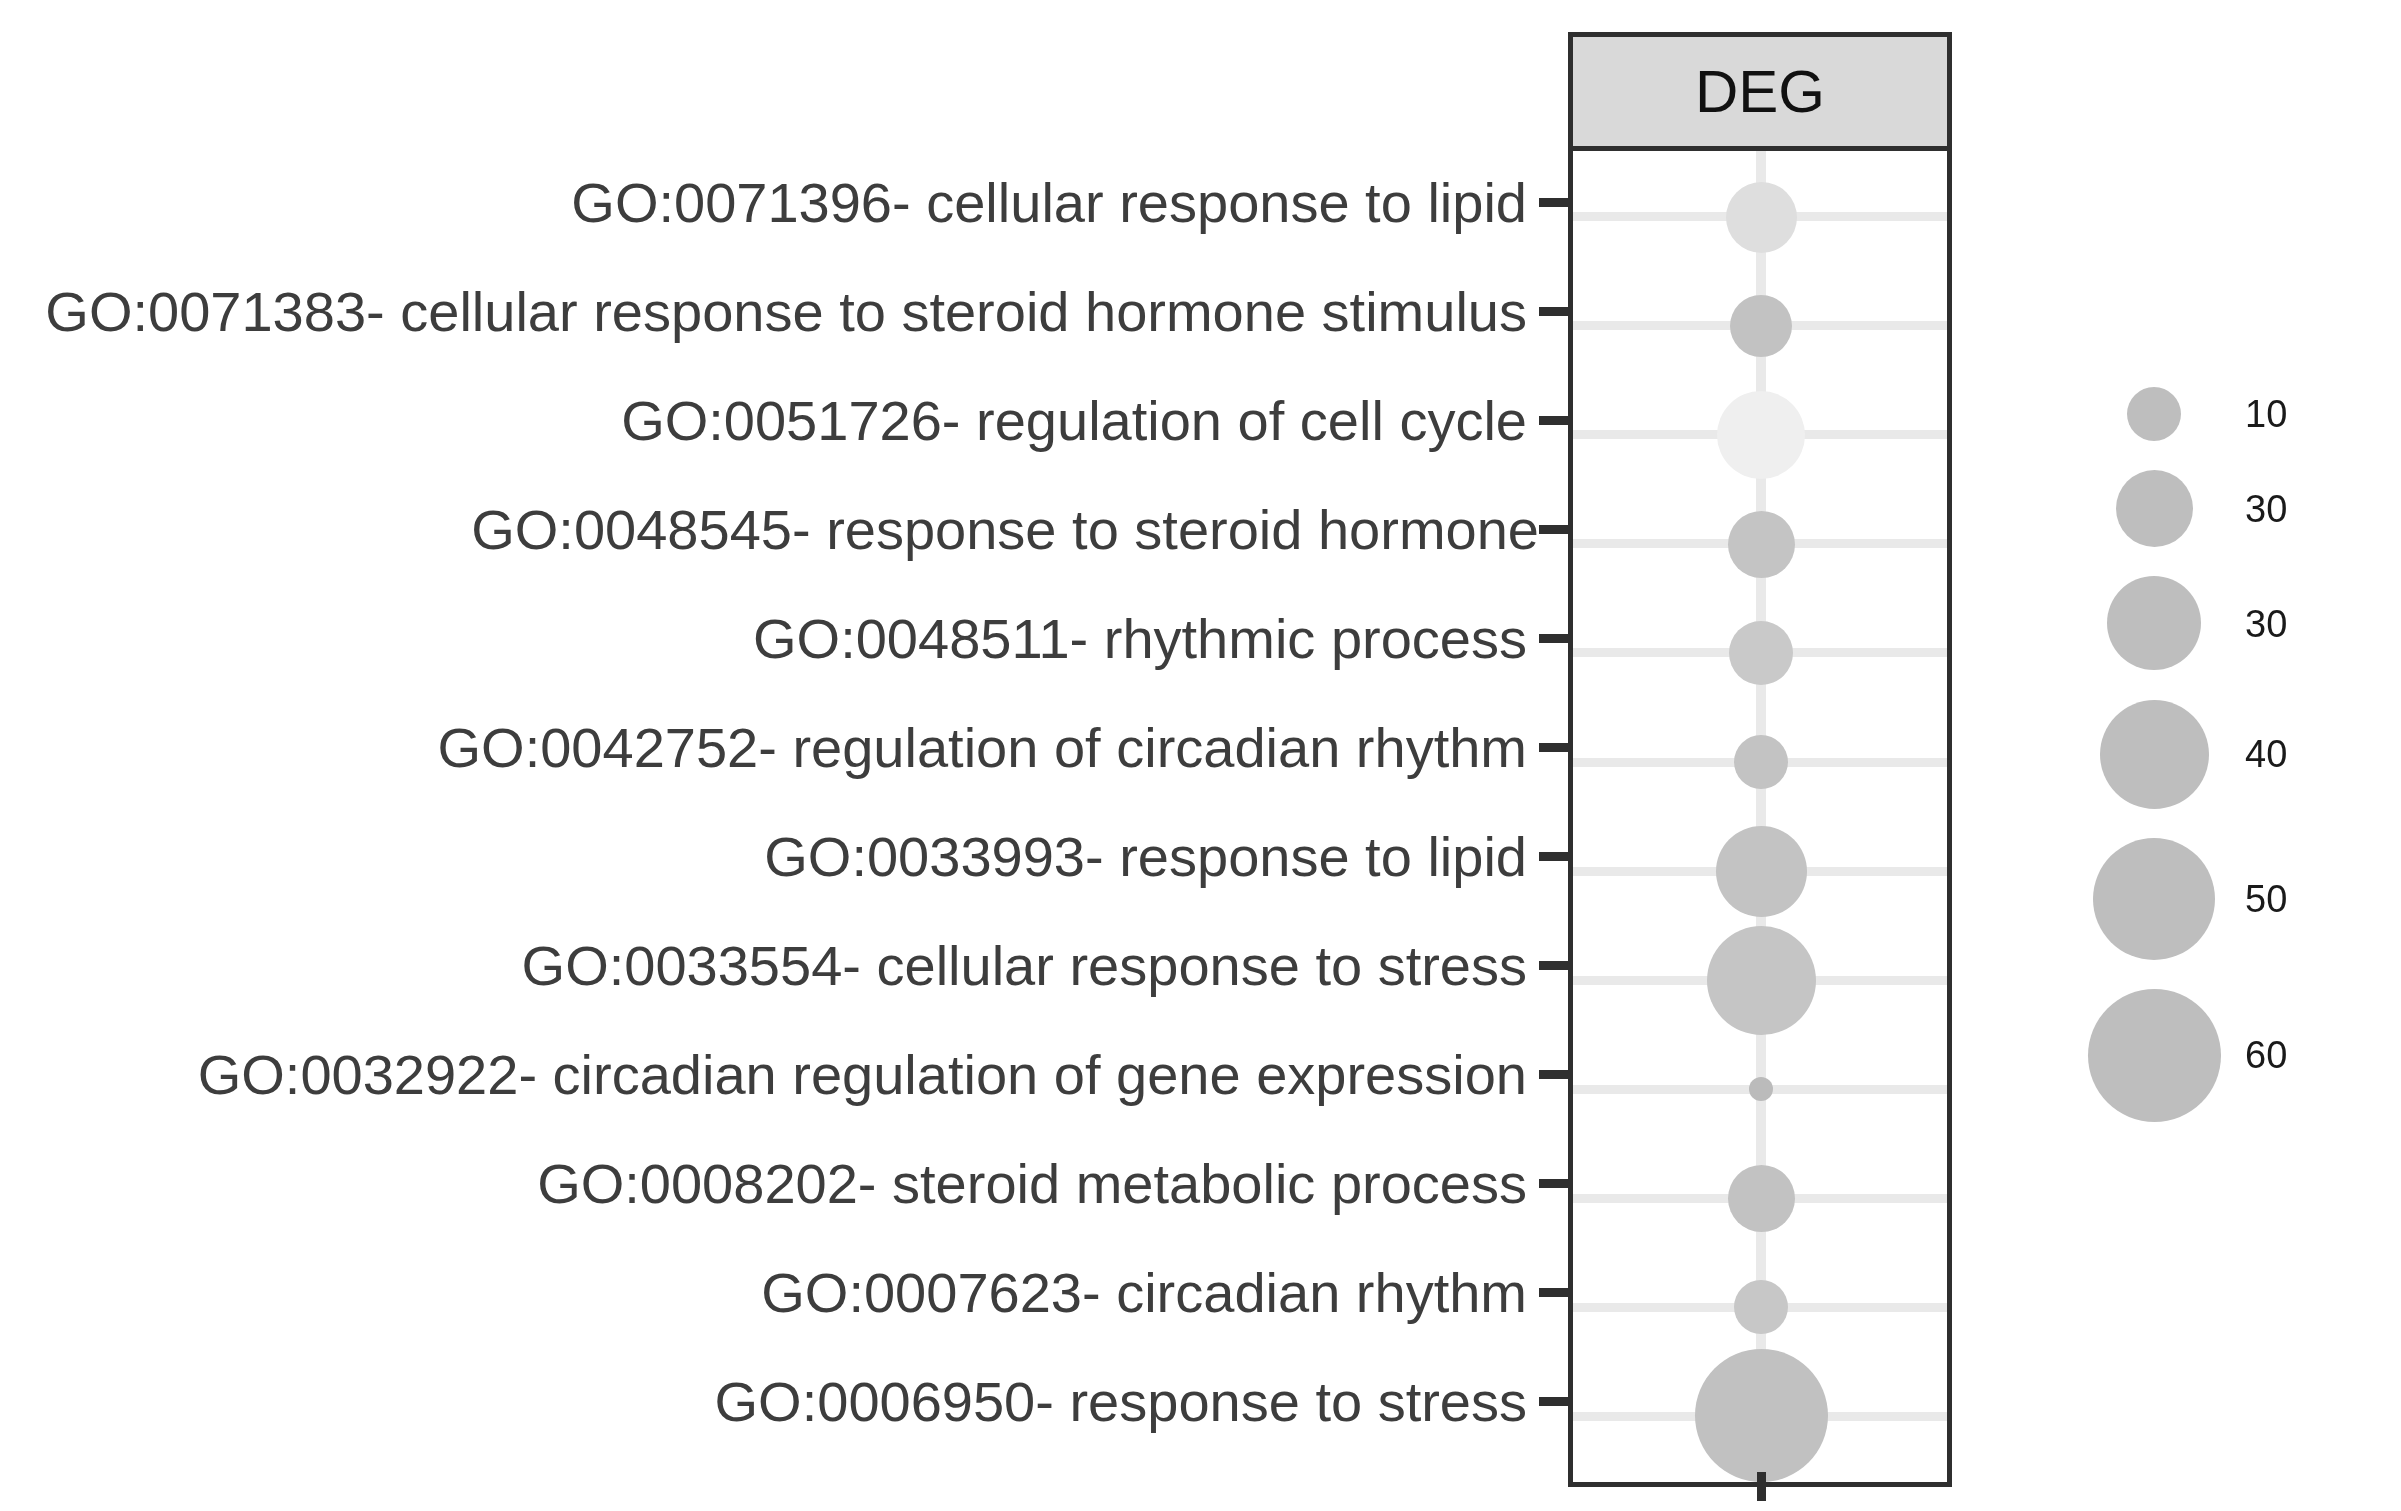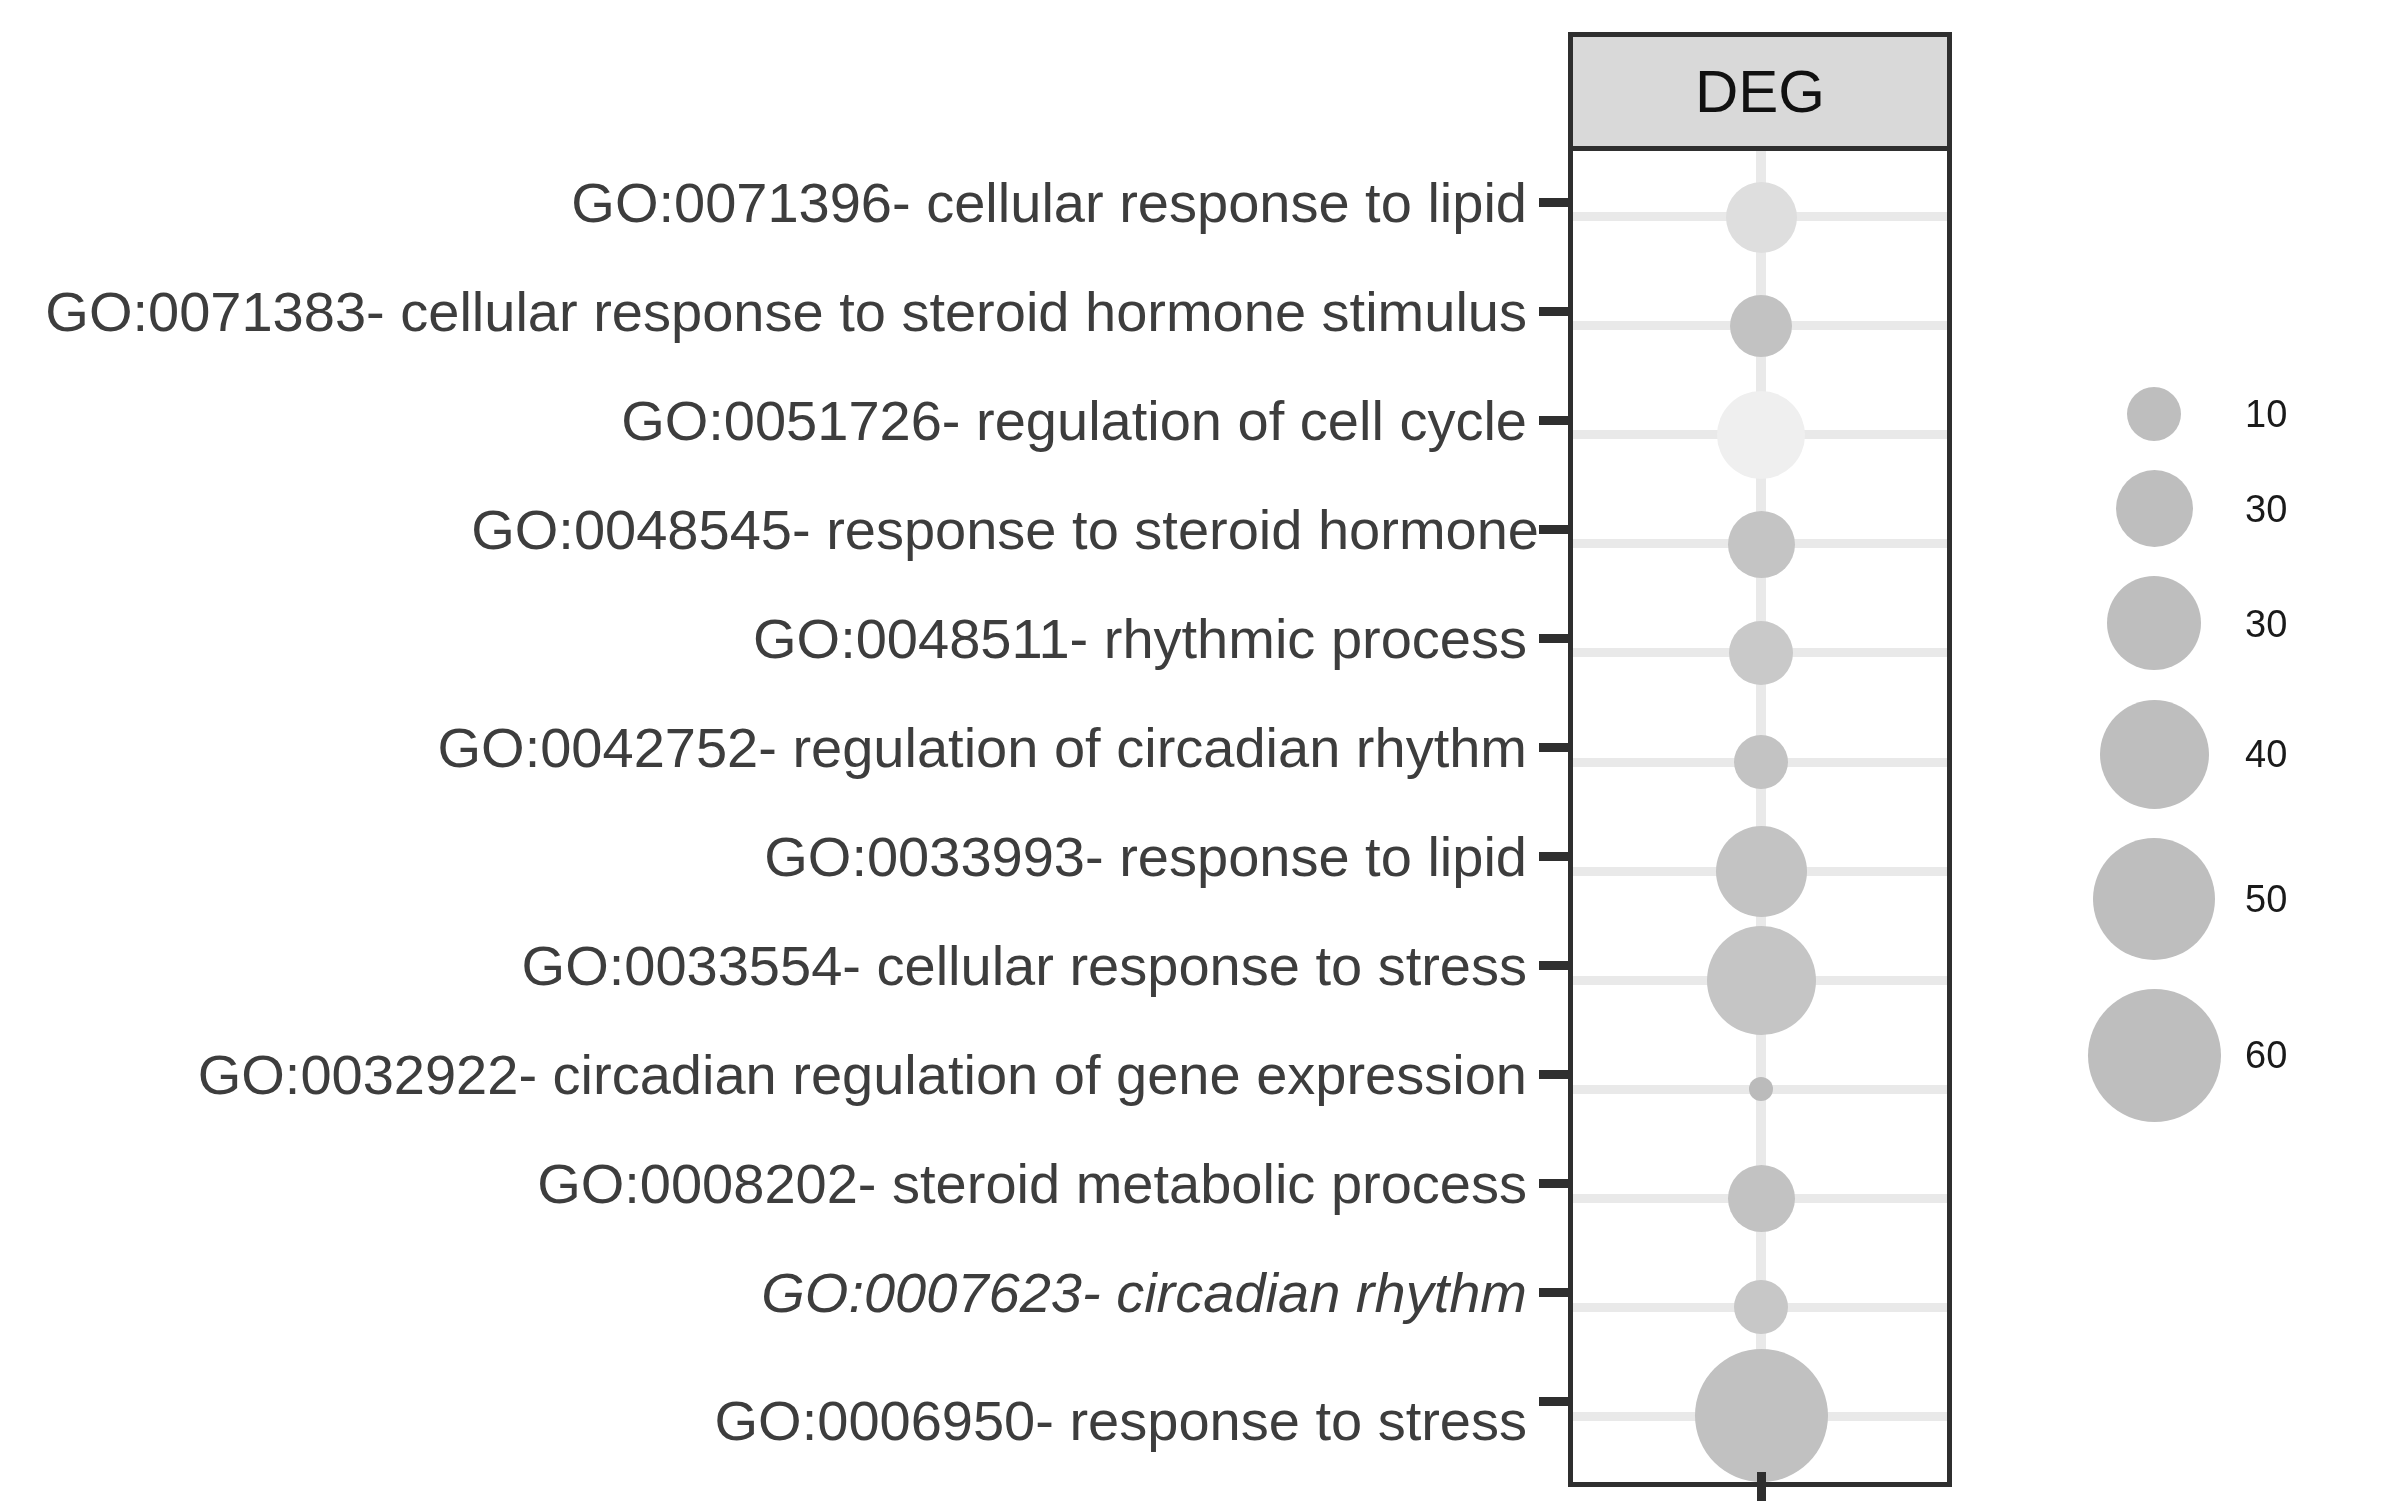--- a/index.html
+++ b/index.html
@@ -94,22 +94,22 @@
       <div class="row-label" style="top: 169px;">GO:0071396- cellular response to lipid</div>
       <div class="row-label" style="top: 278px;">GO:0071383- cellular response to steroid hormone stimulus</div>
       <div class="row-label" style="top: 387px;">GO:0051726- regulation of cell cycle</div>
       <div class="row-label" style="top: 496px; padding-left: 12px;">GO:0048545- response to steroid hormone</div>
       <div class="row-label" style="top: 605px;">GO:0048511- rhythmic process</div>
       <div class="row-label" style="top: 714px;">GO:0042752- regulation of circadian rhythm</div>
       <div class="row-label" style="top: 823px;">GO:0033993- response to lipid</div>
       <div class="row-label" style="top: 932px;">GO:0033554- cellular response to stress</div>
       <div class="row-label" style="top: 1041px;">GO:0032922- circadian regulation of gene expression</div>
       <div class="row-label" style="top: 1150px;">GO:0008202- steroid metabolic process</div>
-      <div class="row-label" style="top: 1259px; font-style: italic;">GO:0007623- circadian rhythm</div>
-      <div class="row-label" style="top: 1368px; margin-top: 19px;">GO:0006950- response to stress</div>
+      <div class="row-label" style="top: 1259px;">GO:0007623- circadian rhythm</div>
+      <div class="row-label" style="top: 1368px;">GO:0006950- response to stress</div>
     </div>
 
   <div id="row-ticks">
       <div class="ytick" style="top: 198px; background: rgb(47, 47, 47);"></div>
       <div class="ytick" style="top: 307px; background: rgb(47, 47, 47);"></div>
       <div class="ytick" style="top: 416px; background: rgb(47, 47, 47);"></div>
       <div class="ytick" style="top: 525px; background: rgb(47, 47, 47);"></div>
       <div class="ytick" style="top: 634px; background: rgb(47, 47, 47);"></div>
       <div class="ytick" style="top: 743px; background: rgb(47, 47, 47);"></div>
       <div class="ytick" style="top: 852px; background: rgb(47, 47, 47);"></div>

